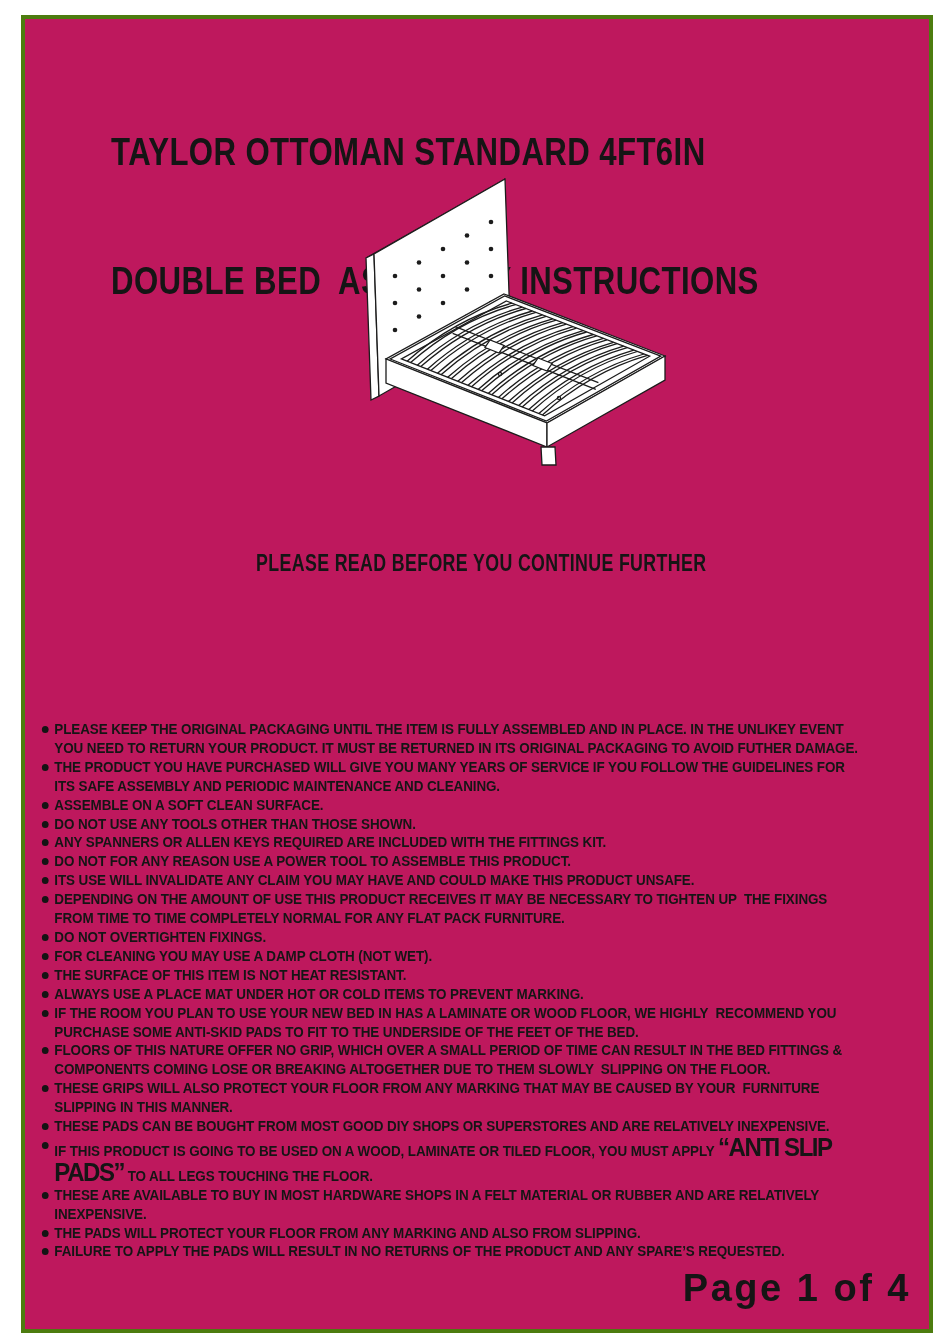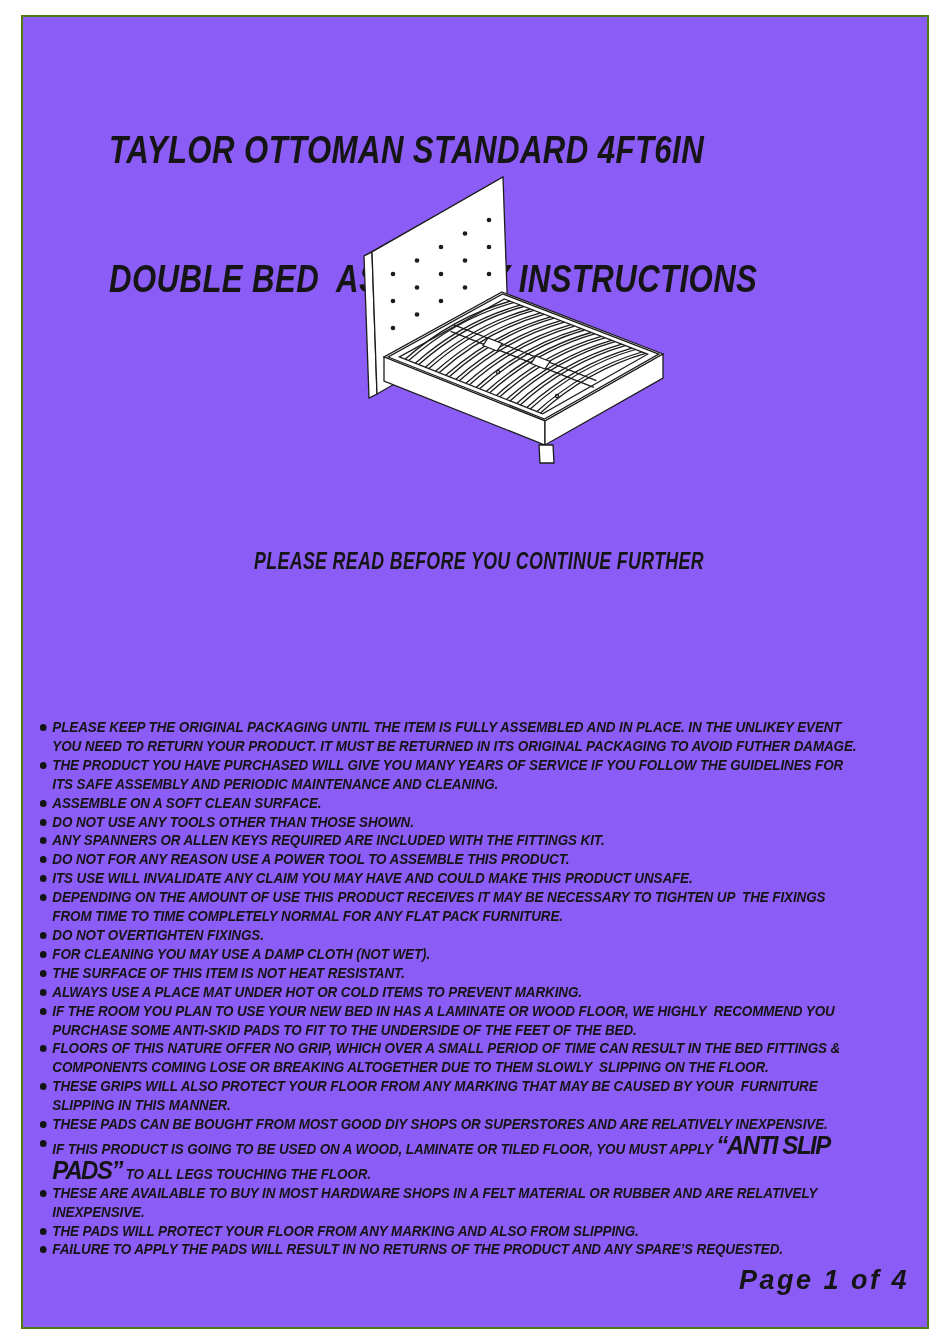--- a/index.html
+++ b/index.html
@@ -1,17 +1,17 @@
 <!DOCTYPE html>
 <html><head>
 <meta charset="utf-8">
 <style>
   html,body{margin:0;padding:0;background:#ffffff;}
   body{width:950px;height:1343px;position:relative;font-family:"Liberation Sans",sans-serif;color:#151515;}
-  .sheet{position:absolute;left:21px;top:15px;width:904px;height:1310px;border:2px solid #4d7c0f;background:#8b5cf6;font-style:italic;}
+  .sheet{position:absolute;left:21px;top:15px;width:904px;height:1310px;border:4px solid #4d7c0f;background:#be185d;}
   .sheet *{box-sizing:border-box;}
 
   .title{position:absolute;left:86px;top:26px;font-size:38px;font-weight:700;line-height:43px;
          transform:scaleX(0.82);transform-origin:0 0;white-space:pre;letter-spacing:0.5px;}
 
   .illustration{position:absolute;left:307px;top:132px;width:400px;height:330px;}
 
   .center-block{position:absolute;left:0;top:0;width:100%;text-align:center;padding-left:34px;}
   .imp-wrap{top:487px;}
   .imp{display:inline-block;font-size:24px;font-weight:700;transform:scaleX(0.72);
@@ -20,21 +20,21 @@
   .sub-wrap{top:530px;padding-left:8px;}
   .sub{display:inline-block;font-size:24px;font-weight:700;transform:scaleX(0.74);letter-spacing:0.5px;}
 
   .notices{position:absolute;left:14px;top:701px;width:960px;transform:scaleX(0.96);transform-origin:0 0;}
   .bullet-item{display:flex;align-items:flex-start;}
   .dot{flex:0 0 auto;width:7px;height:7px;border-radius:50%;background:#141414;margin:6px 6px 0 3px;}
   .bullet-text{font-size:14px;font-weight:700;letter-spacing:-0.1px;}
   .line{line-height:18.9px;white-space:pre;}
   .big{font-size:25px;letter-spacing:-1.5px;line-height:22px;}
 
-  .footer{position:absolute;right:18px;top:1248px;font-size:27px;font-weight:700;letter-spacing:2.5px;}
+  .footer{position:absolute;right:18px;top:1248px;font-size:38px;font-weight:700;letter-spacing:2.5px;}
 
   svg .ink{stroke:#1c1c1c;fill:none;stroke-width:1.3;}
   svg .paper{stroke:#1c1c1c;fill:#ffffff;stroke-width:1.3;}
   svg .btn{fill:#1c1c1c;stroke:none;}
 </style>
 </head>
 <body>
 
 <div class="sheet">
 

